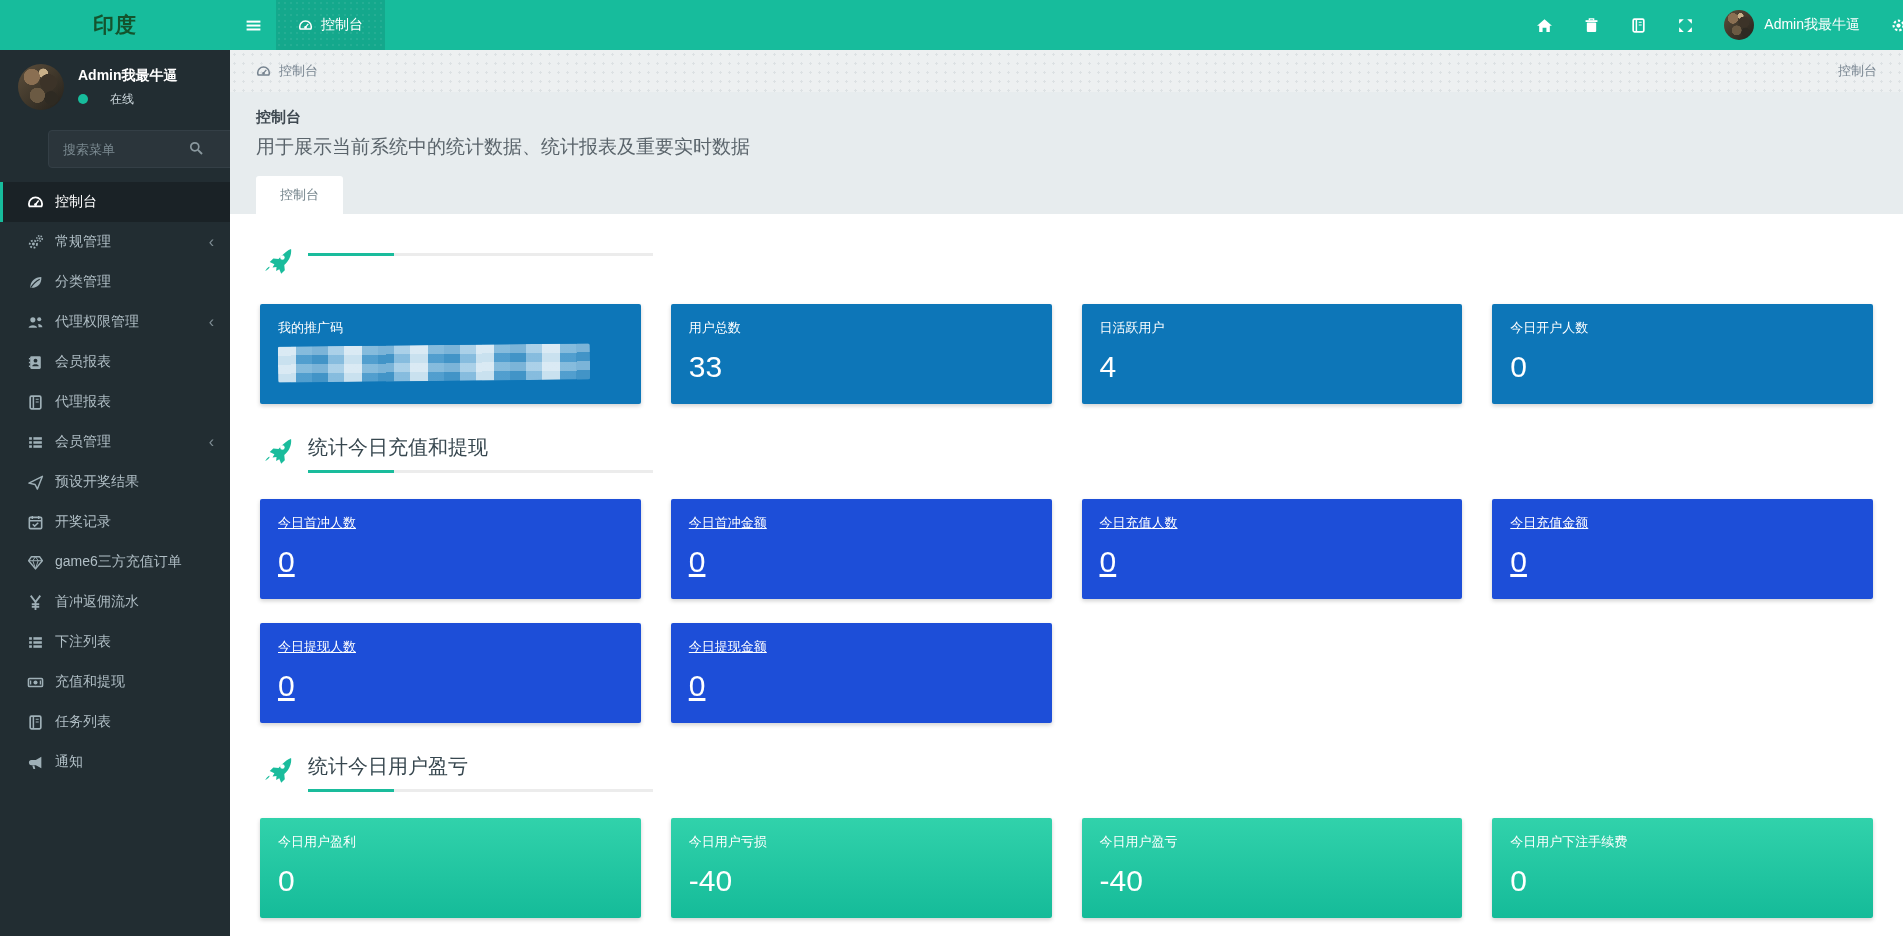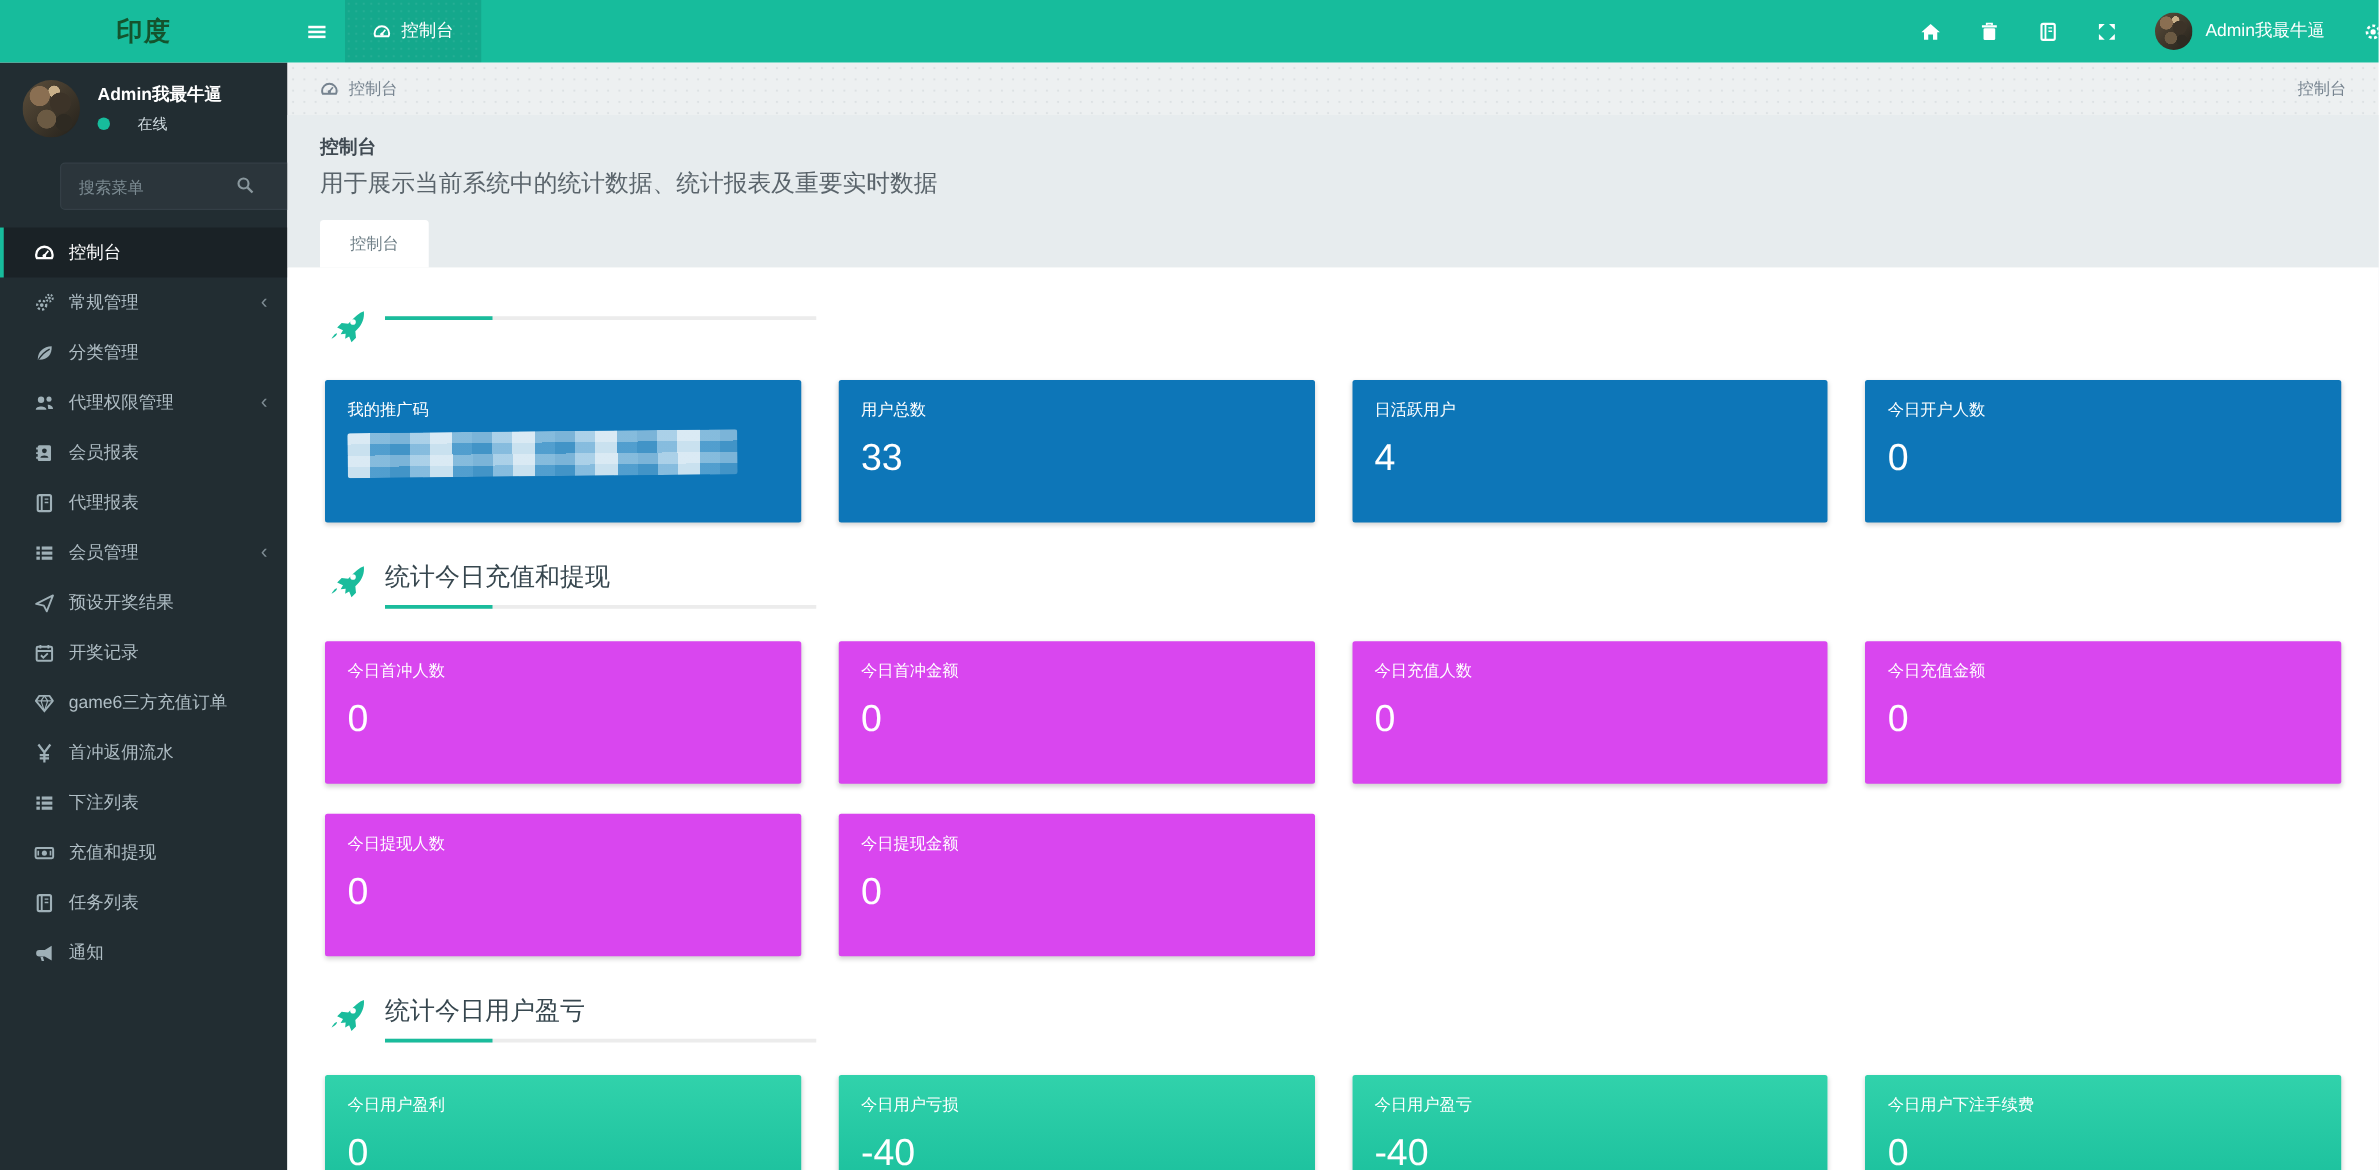--- a/index.html
+++ b/index.html
@@ -64,25 +64,25 @@
   .panel-body { background:#fff; padding:22px 30px 40px; height:730px; overflow:hidden; }
 
   .section-head { display:flex; align-items:flex-start; gap:14px; margin:8px 0 0 2px; }
   .rocket { width:32px; height:32px; color:#1abc9c; flex:none; margin-top:2px; }
   .rocket svg { width:100%; height:100%; }
   .sh-text h2 { font-size:20px; font-weight:normal; color:#37474f; }
   .sh-underline { margin-top:9px; width:345px; height:3px; background:#ececec; }
   .sh-underline i { display:block; width:86px; height:3px; background:#1abc9c; }
 
   .cards { display:grid; grid-template-columns:repeat(4,1fr); gap:24px 30px; margin:26px 0 30px; }
-  .card { height:114px; border-radius:2px; padding:15px 18px; color:#fff; box-shadow:0 2px 4px rgba(0,0,0,0.18); cursor:pointer; }
+  .card { height:100px; border-radius:2px; padding:15px 18px; color:#fff; box-shadow:0 2px 4px rgba(0,0,0,0.18); cursor:pointer; }
   .card .c-label { font-size:13px; }
   .card .c-value { font-size:30px; margin-top:13px; line-height:1.1; }
   .card.blue { background:#0d76b8; }
-  .card.orange { background:#d946ef; }
+  .card.orange { background:#1d4ed8;text-decoration:underline; }
   .card.teal { background:linear-gradient(180deg,#31d2ab,#15bb99); }
 
   .mosaic { width:312px; max-width:100%; height:36px; margin-top:8px; transform:rotate(-0.6deg);
     background:
       repeating-linear-gradient(0deg, rgba(255,255,255,0) 0 9px, rgba(255,255,255,0.30) 9px 18px),
       repeating-linear-gradient(90deg, rgba(255,255,255,0.78) 0 18px, rgba(150,198,228,0.5) 18px 34px, rgba(255,255,255,0.22) 34px 50px, rgba(200,226,243,0.65) 50px 66px);
     border-radius:2px; }
 </style>
 </head>
 <body>

